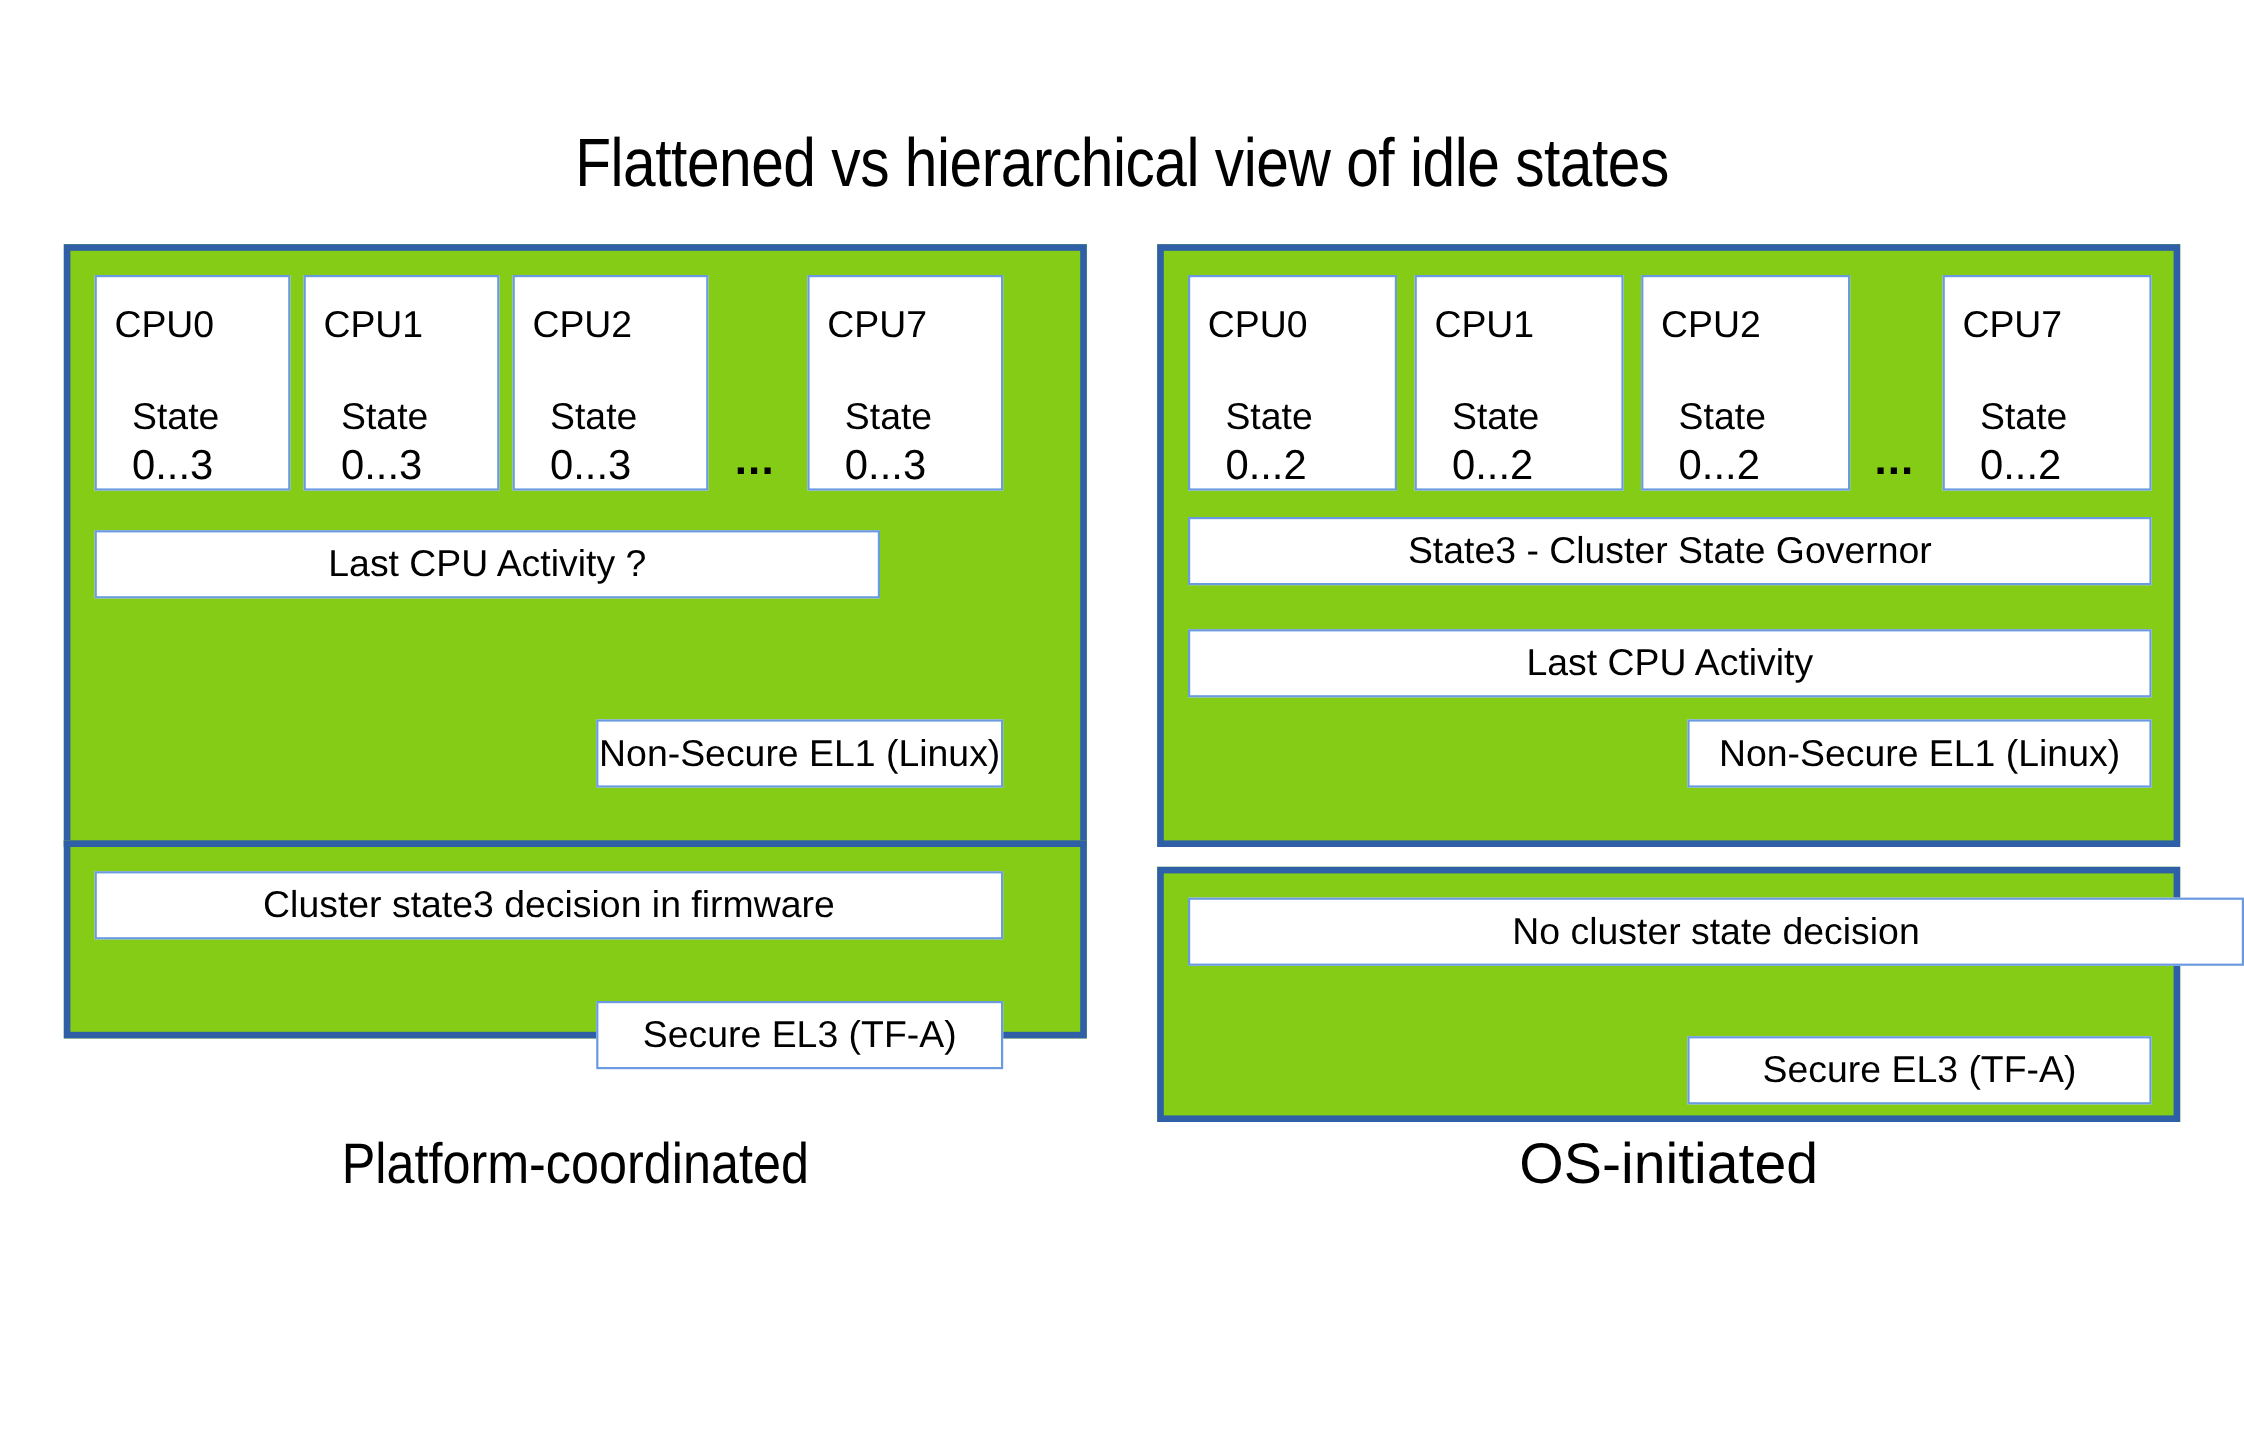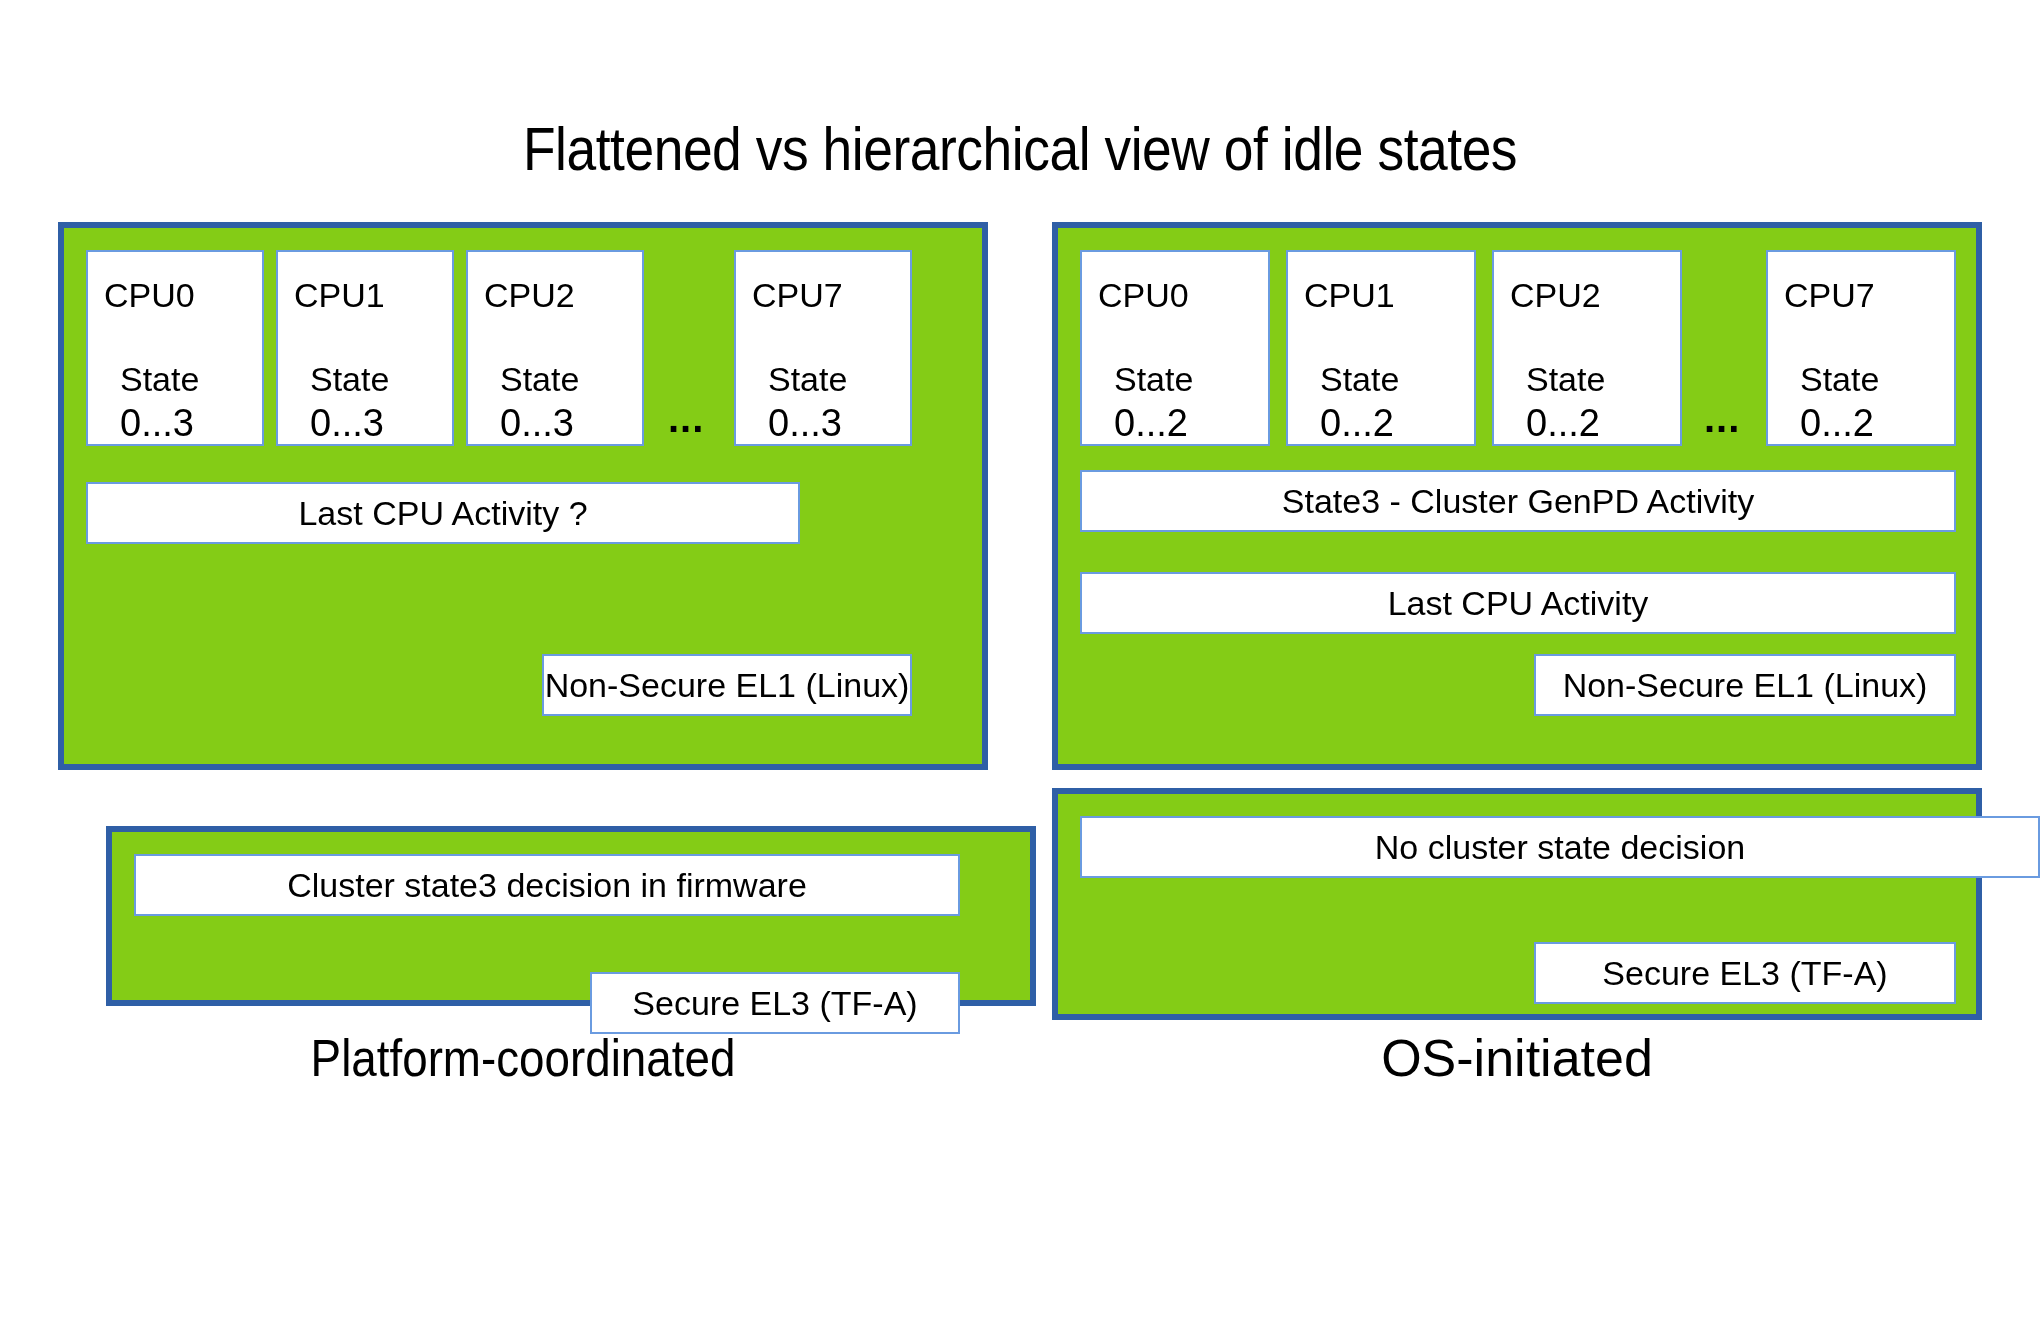--- a/index.html
+++ b/index.html
@@ -150,21 +150,21 @@
 
   <div class="ibox" style="left:22px; top:254px; width:714px; height:62px;">
     <div class="bar-label">Last CPU Activity ?</div>
   </div>
 
   <div class="ibox" style="left:478px; top:426px; width:370px; height:62px;">
     <div class="bar-label">Non-Secure EL1 (Linux)</div>
   </div>
 </div>
 
-<div class="panel" style="left:58px; top:826px; width:930px; height:180px;margin-left:48px;">
+<div class="panel" style="left:58px; top:764px; width:930px; height:180px;">
 
   <div class="ibox" style="left:22px; top:22px; width:826px; height:62px;">
     <div class="bar-label">Cluster state3 decision in firmware</div>
   </div>
 
   <div class="ibox" style="left:478px; top:140px; width:370px; height:62px;">
     <div class="bar-label">Secure EL3 (TF-A)</div>
   </div>
 </div>
 
@@ -192,21 +192,21 @@
 
   <div class="ellipsis" style="left:646px; top:170px;">...</div>
 
   <div class="ibox cpu-box" style="left:708px; top:22px; width:190px; height:196px;">
     <div class="cpu-name">CPU7</div>
     <div class="cpu-state-line1">State</div>
     <div class="cpu-state-line2">0...2</div>
   </div>
 
   <div class="ibox" style="left:22px; top:242px; width:876px; height:62px;">
-    <div class="bar-label">State3 - Cluster GenPD Activity</div>
+    <div class="bar-label">State3 - Cluster State Governor</div>
   </div>
 
   <div class="ibox" style="left:22px; top:344px; width:876px; height:62px;">
     <div class="bar-label">Last CPU Activity</div>
   </div>
 
   <div class="ibox" style="left:476px; top:426px; width:422px; height:62px;">
     <div class="bar-label">Non-Secure EL1 (Linux)</div>
   </div>
 </div>

